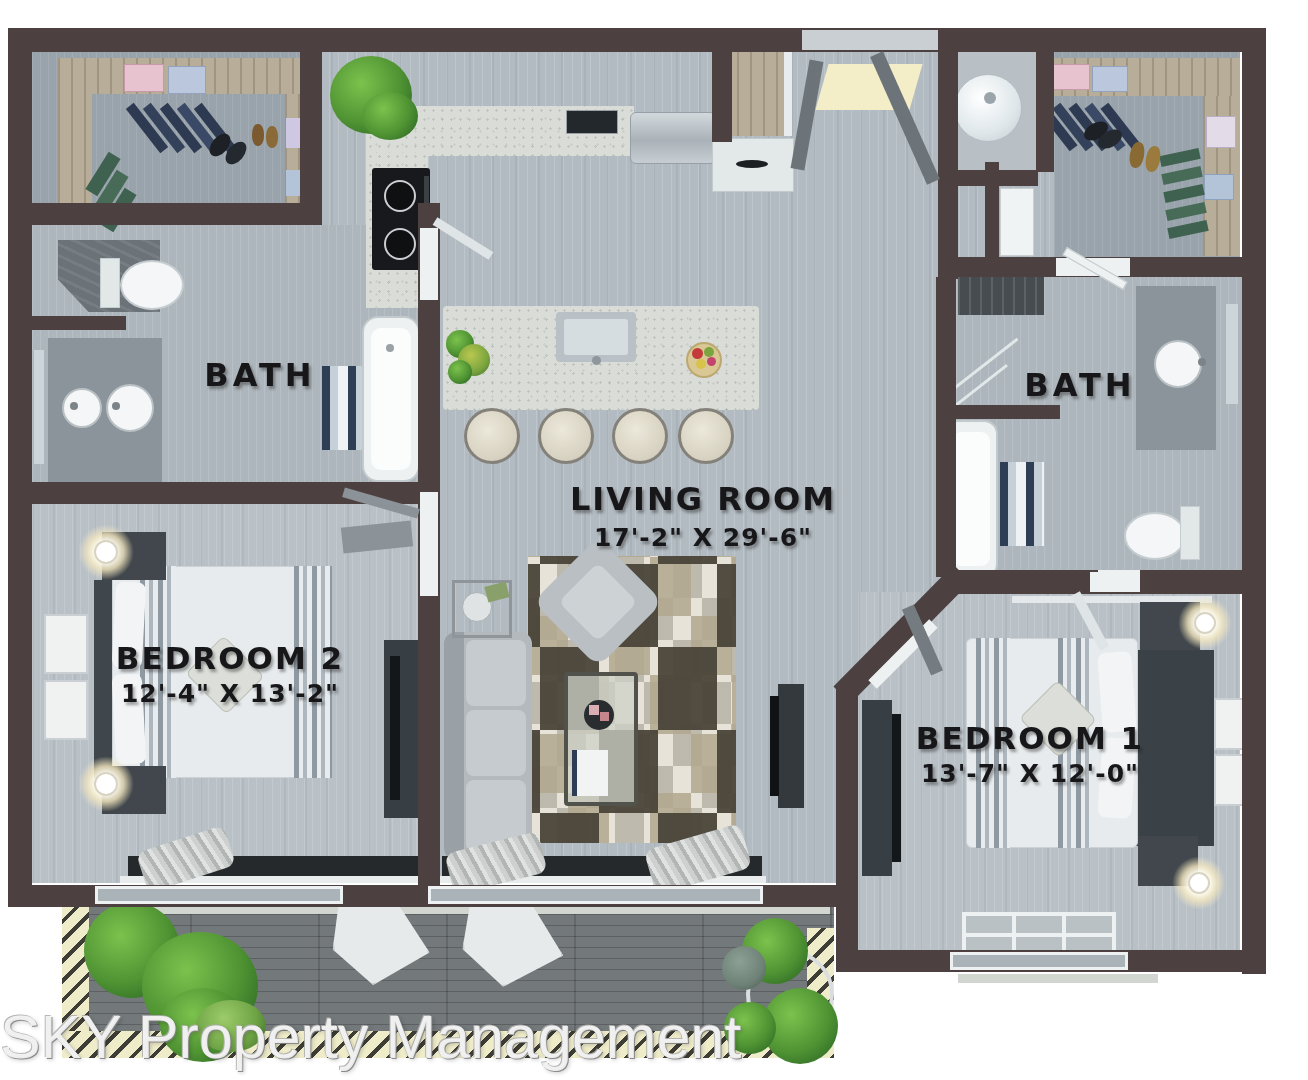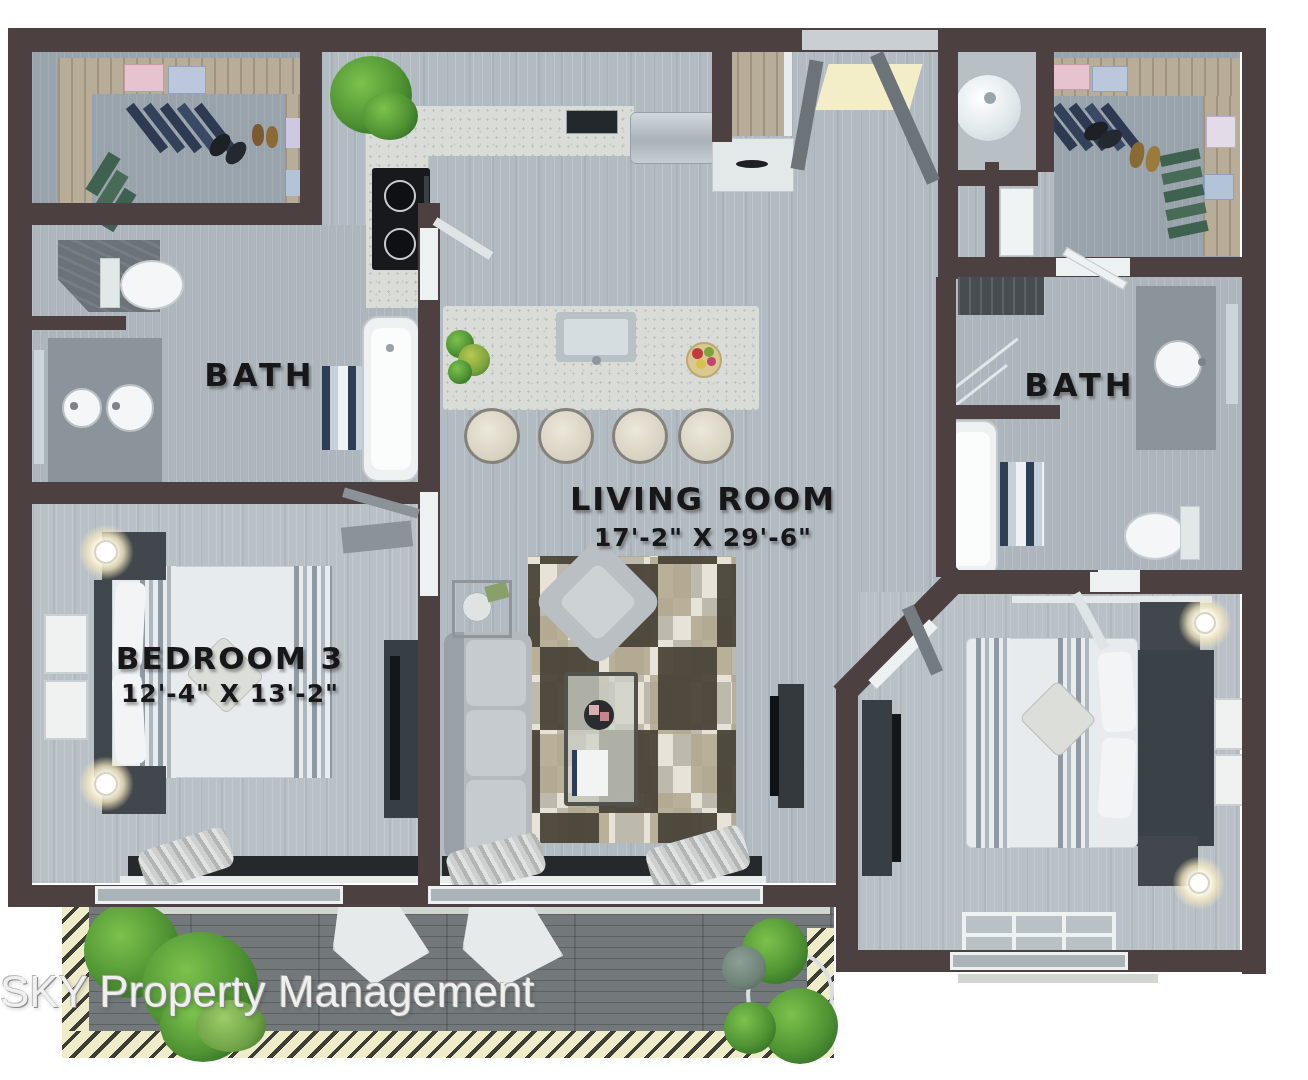--- a/index.html
+++ b/index.html
@@ -313,19 +313,23 @@
   <div class="a" style="left:860px;top:648px;width:86px;height:12px;background:#eef1f2;transform:rotate(-45deg);"></div>
   <div class="a" style="left:916px;top:604px;width:13px;height:72px;background:#757c81;transform:rotate(-24deg);"></div>
 
   <div class="lbl" style="left:180px;top:356px;width:160px;font-size:32px;letter-spacing:4px;">BATH</div>
   <div class="lbl" style="left:1000px;top:366px;width:160px;font-size:32px;letter-spacing:4px;">BATH</div>
   <div class="lbl" style="left:553px;top:478px;width:300px;font-size:32px;line-height:1.35;">
     <div>LIVING ROOM</div>
     <div style="font-size:25px;letter-spacing:1px;">17'-2" X 29'-6"</div>
   </div>
   <div class="lbl" style="left:80px;top:638px;width:300px;font-size:31px;line-height:1.3;">
-    <div>BEDROOM 3</div>
+    <div>BEDROOM 2</div>
     <div style="font-size:25px;letter-spacing:1px;">12'-4" X 13'-2"</div>
   </div>
-
-  <div class="wm" style="left:0px;top:967px;font-size:44px;">SKY Property Management</div>
+  <div class="lbl" style="left:880px;top:718px;width:300px;font-size:31px;line-height:1.3;">
+    <div>BEDROOM 1</div>
+    <div style="font-size:25px;letter-spacing:1px;">13'-7" X 12'-0"</div>
+  </div>
+
+  <div class="wm" style="left:0px;top:1002px;font-size:61px;">SKY Property Management</div>
 
 </div>
 
 </body></html>

